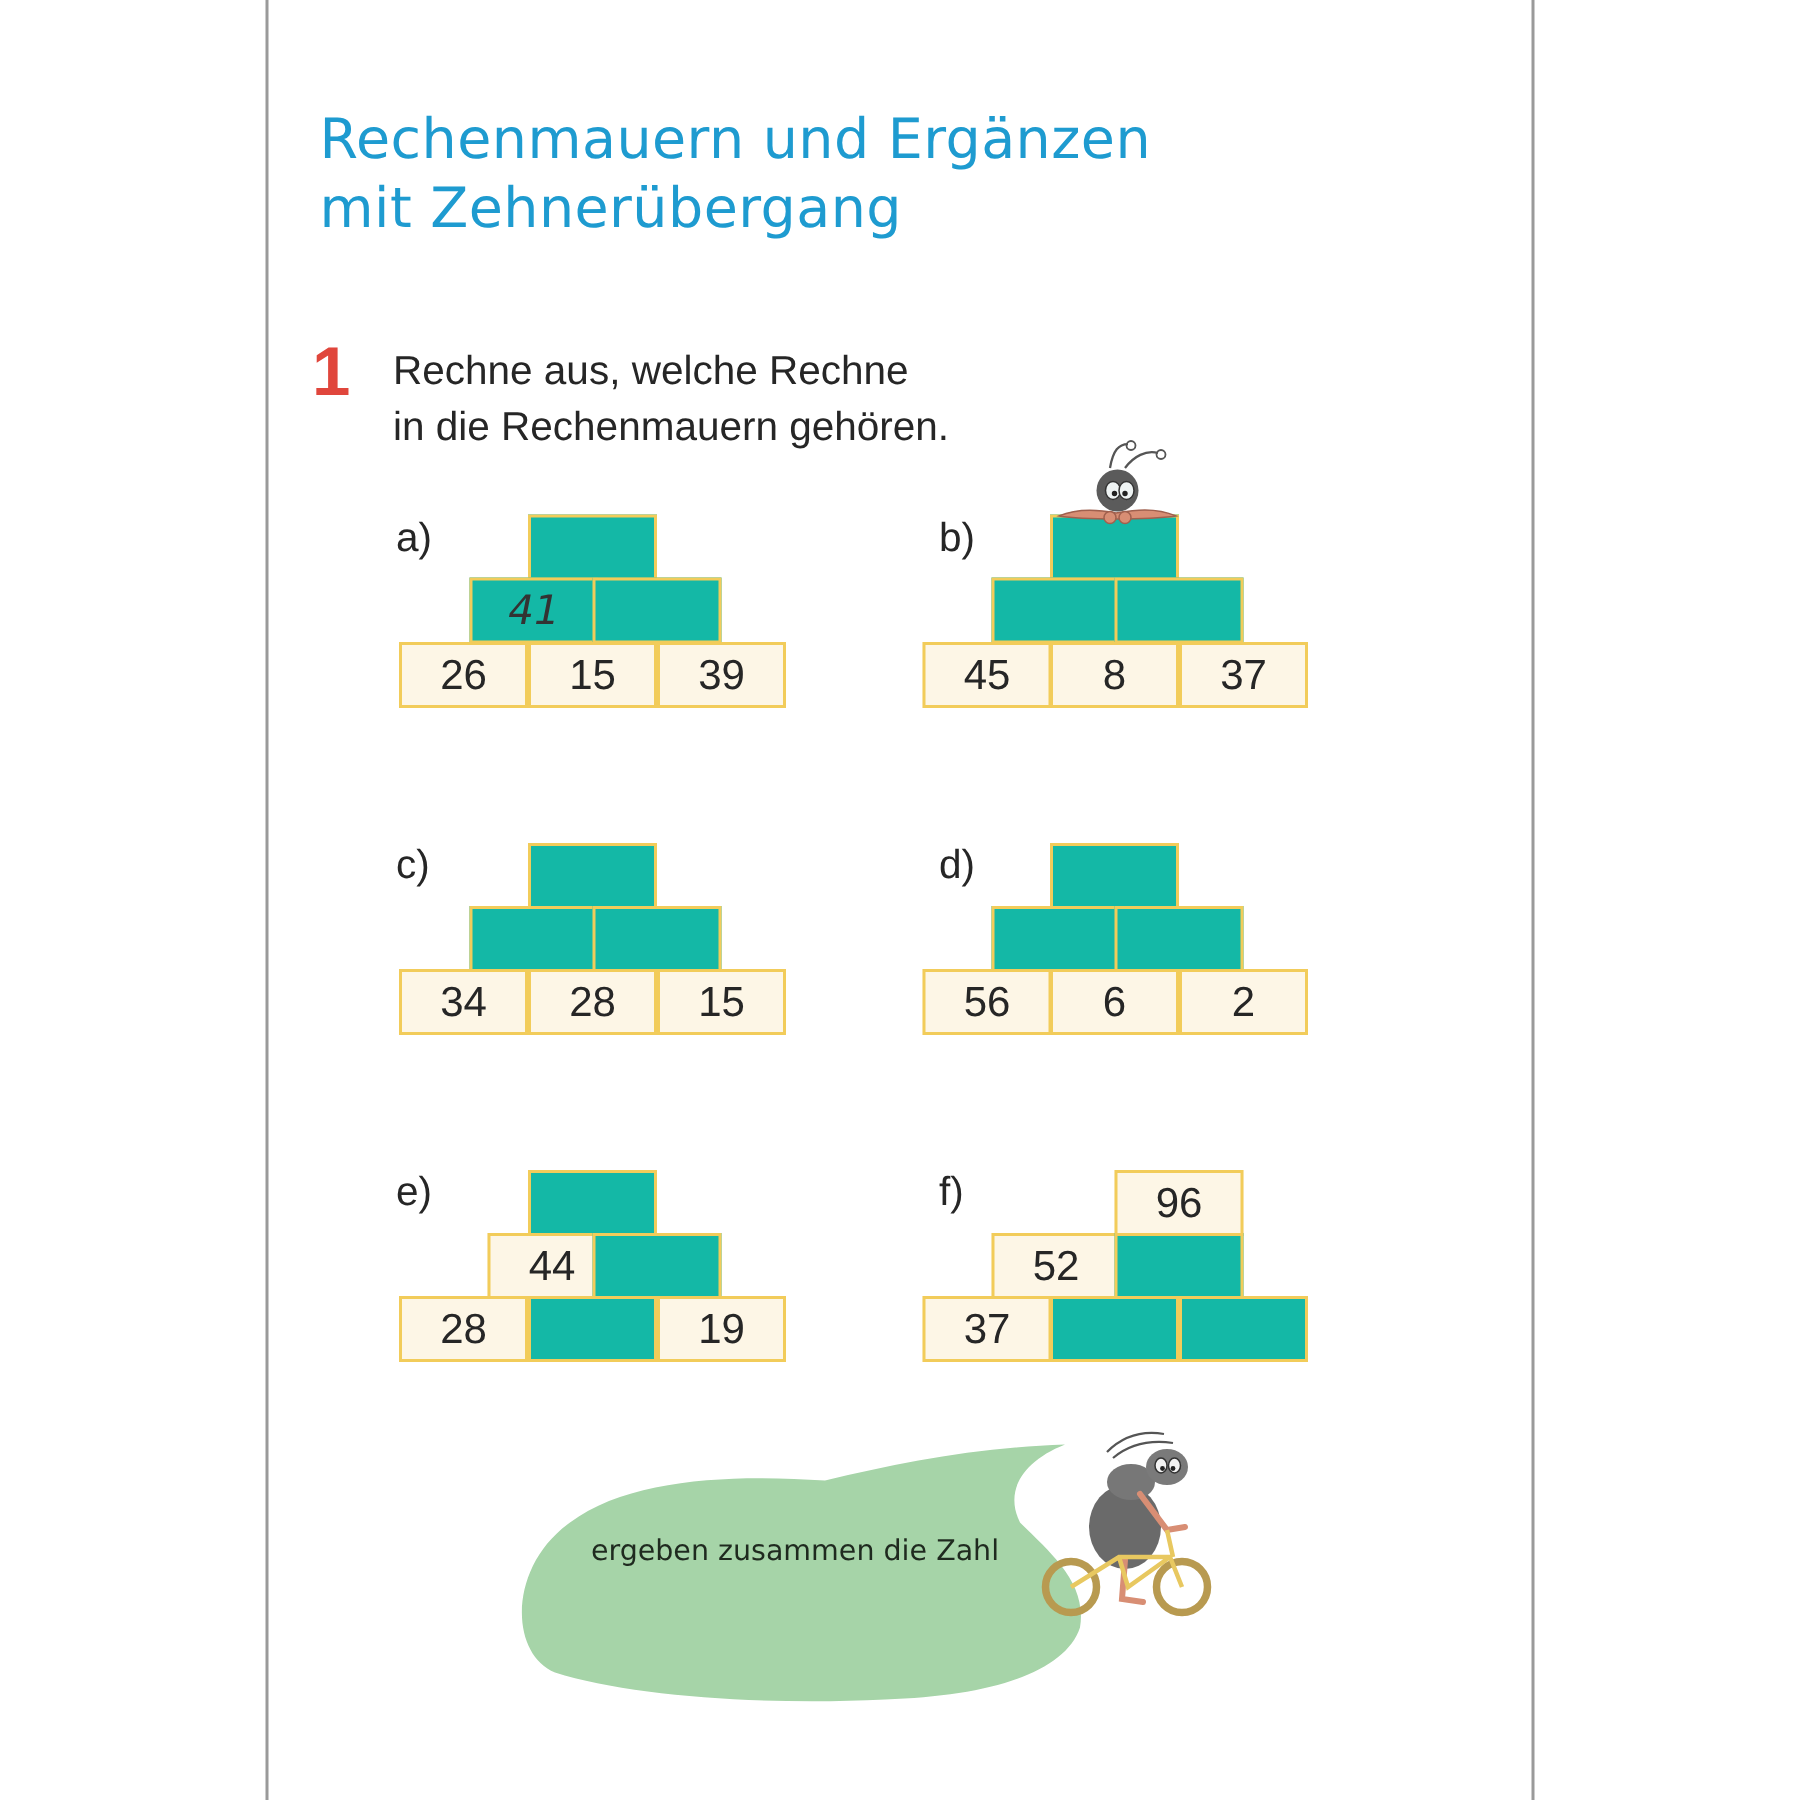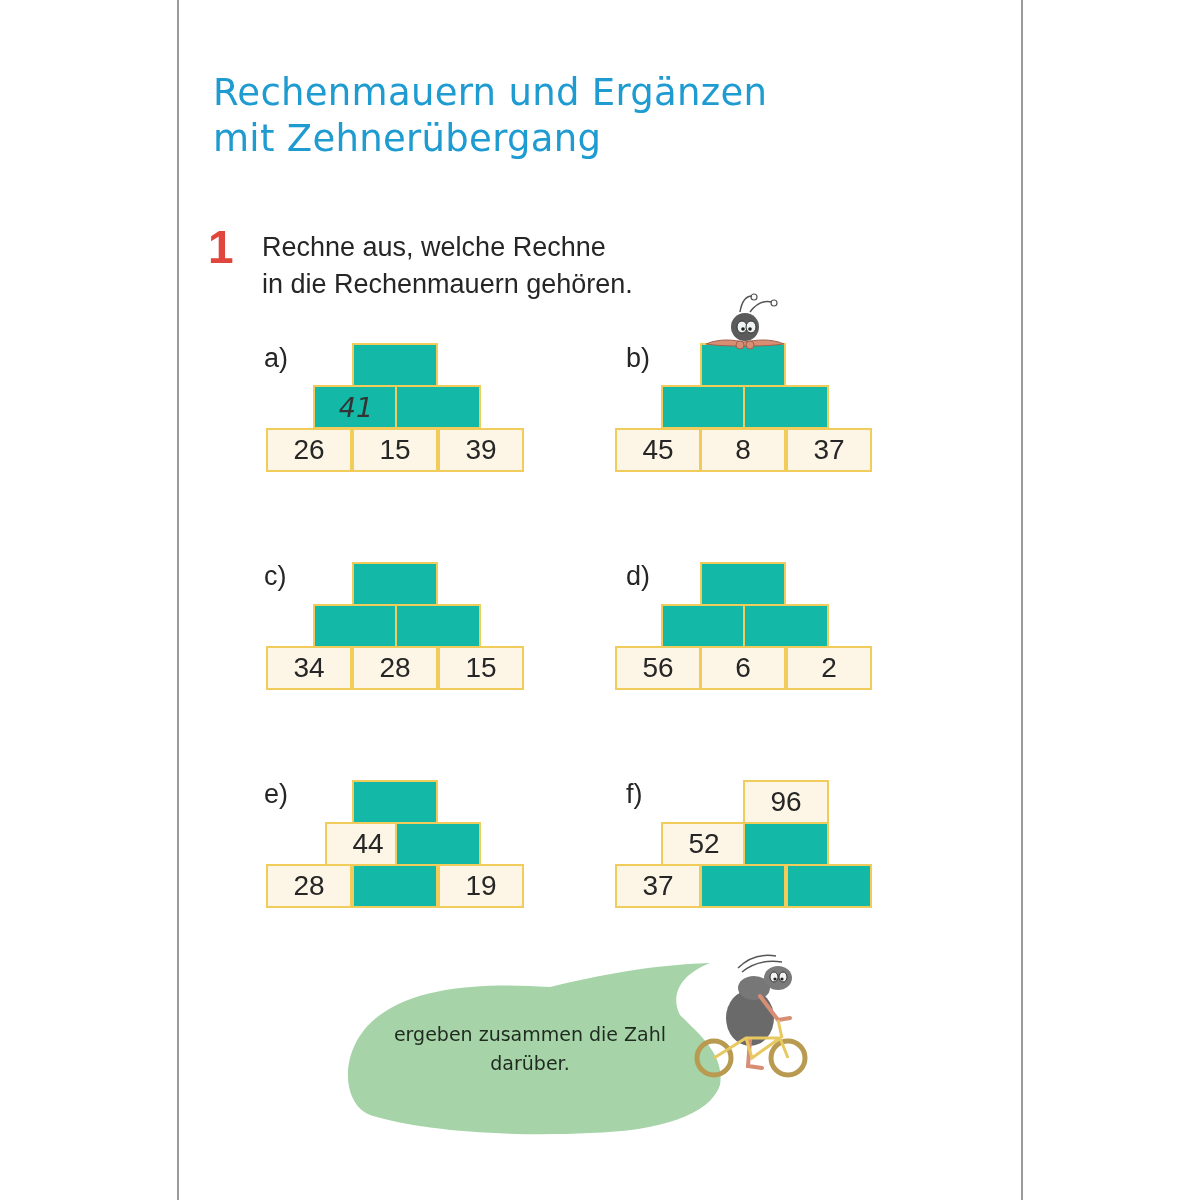--- a/index.html
+++ b/index.html
@@ -137,21 +137,20 @@
 <div class="brick" style="left:743px;top:822px;"></div>
 <div class="brick given" style="left:615px;top:864px;">37</div>
 <div class="brick" style="left:700px;top:864px;"></div>
 <div class="brick" style="left:786px;top:864px;"></div>
 
 <svg class="hint-bubble" width="400" height="180" viewBox="0 0 400 180">
   <path d="M40 60 C80 30 150 28 210 32 C260 20 310 10 370 8 C340 20 330 40 340 60 C360 80 385 100 380 130 C370 160 320 176 250 178 C170 182 80 176 30 160 C0 148 -2 90 40 60 Z" fill="#a6d4a8"></path>
 </svg>
 <div class="hint-text">
   <div>ergeben zusammen die Zahl</div>
-  <div>darüber.</div>
 </div>
 
 <svg class="ant" style="left:690px;top:950px;" width="120" height="140" viewBox="0 0 120 140">
   <path d="M48 18 C60 6 74 4 86 6" stroke="#555" stroke-width="1.5" fill="none"></path>
   <path d="M52 22 C64 12 78 10 92 12" stroke="#555" stroke-width="1.5" fill="none"></path>
   <ellipse cx="60" cy="68" rx="24" ry="28" fill="#6a6a6a"></ellipse>
   <ellipse cx="64" cy="38" rx="16" ry="12" fill="#777"></ellipse>
   <ellipse cx="88" cy="28" rx="14" ry="12" fill="#7a7a7a"></ellipse>
   <ellipse cx="84" cy="27" rx="4" ry="5" fill="#f2f2f2" stroke="#333" stroke-width="1"></ellipse>
   <ellipse cx="93" cy="27" rx="4" ry="5" fill="#f2f2f2" stroke="#333" stroke-width="1"></ellipse>

